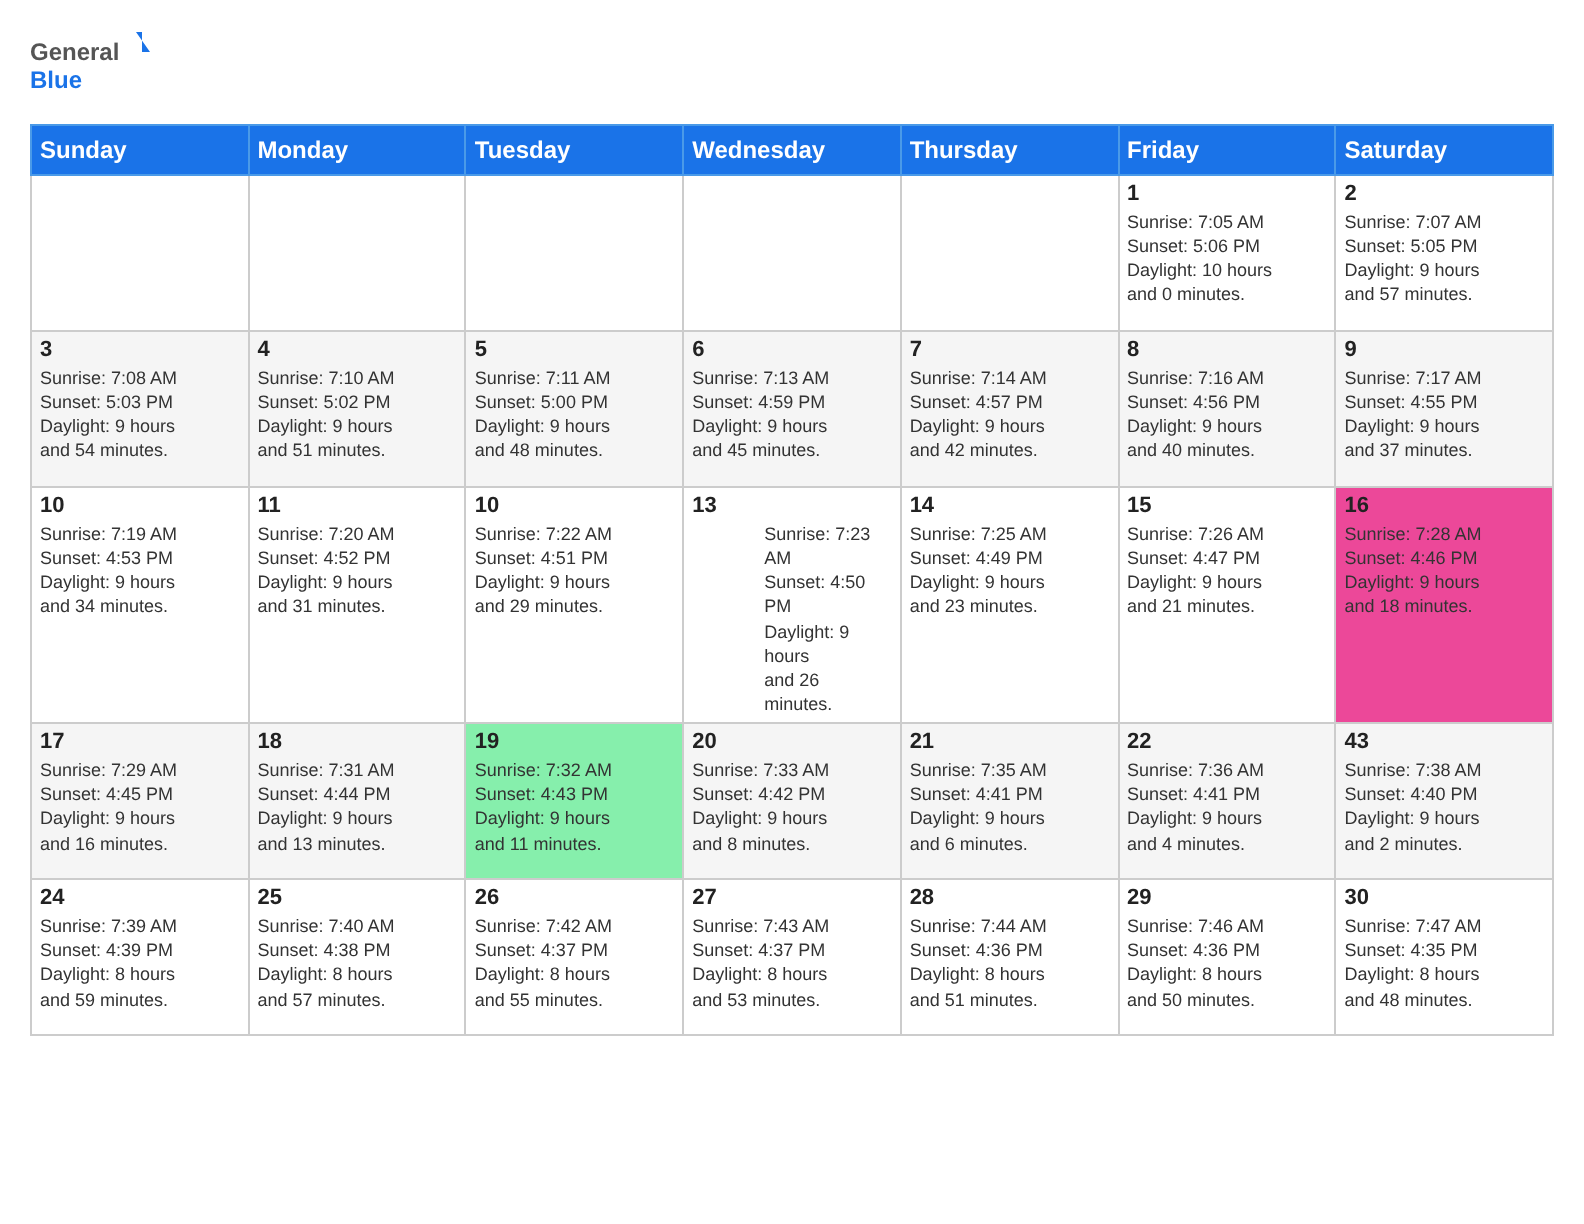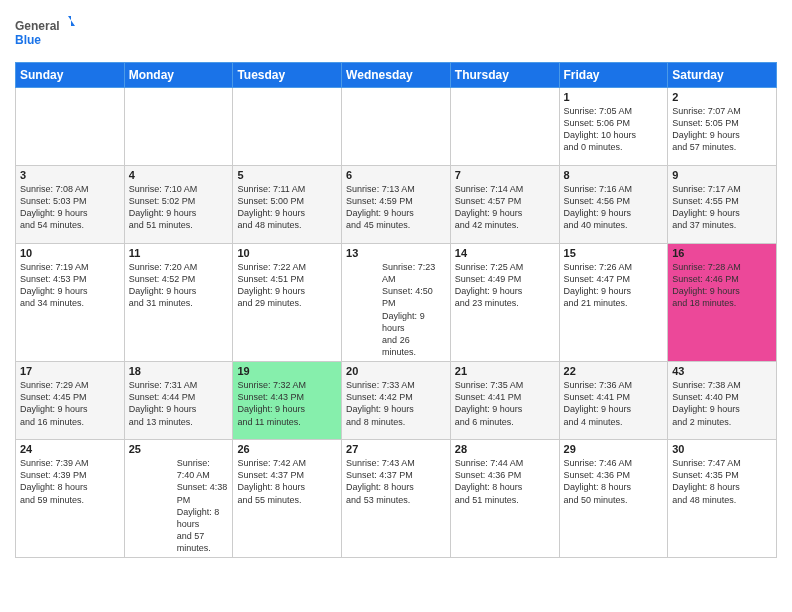--- a/index.html
+++ b/index.html
@@ -282,21 +282,21 @@
       <tr>
         <td style="background: rgb(255, 255, 255);">
           <span class="day-number">24</span>
           <div class="cell-info" style="white-space: pre-line;">Sunrise: 7:39 AM
 Sunset: 4:39 PM
 Daylight: 8 hours
 and 59 minutes.</div>
         </td>
         <td style="background: rgb(255, 255, 255);">
           <span class="day-number">25</span>
-          <div class="cell-info" style="white-space: pre-line; margin-left: 48px;">Sunrise: 7:40 AM
+          <div class="cell-info" style="white-space: pre-line;">Sunrise: 7:40 AM
 Sunset: 4:38 PM
 Daylight: 8 hours
 and 57 minutes.</div>
         </td>
         <td style="background: rgb(255, 255, 255);">
           <span class="day-number">26</span>
           <div class="cell-info" style="white-space: pre-line;">Sunrise: 7:42 AM
 Sunset: 4:37 PM
 Daylight: 8 hours
 and 55 minutes.</div>

